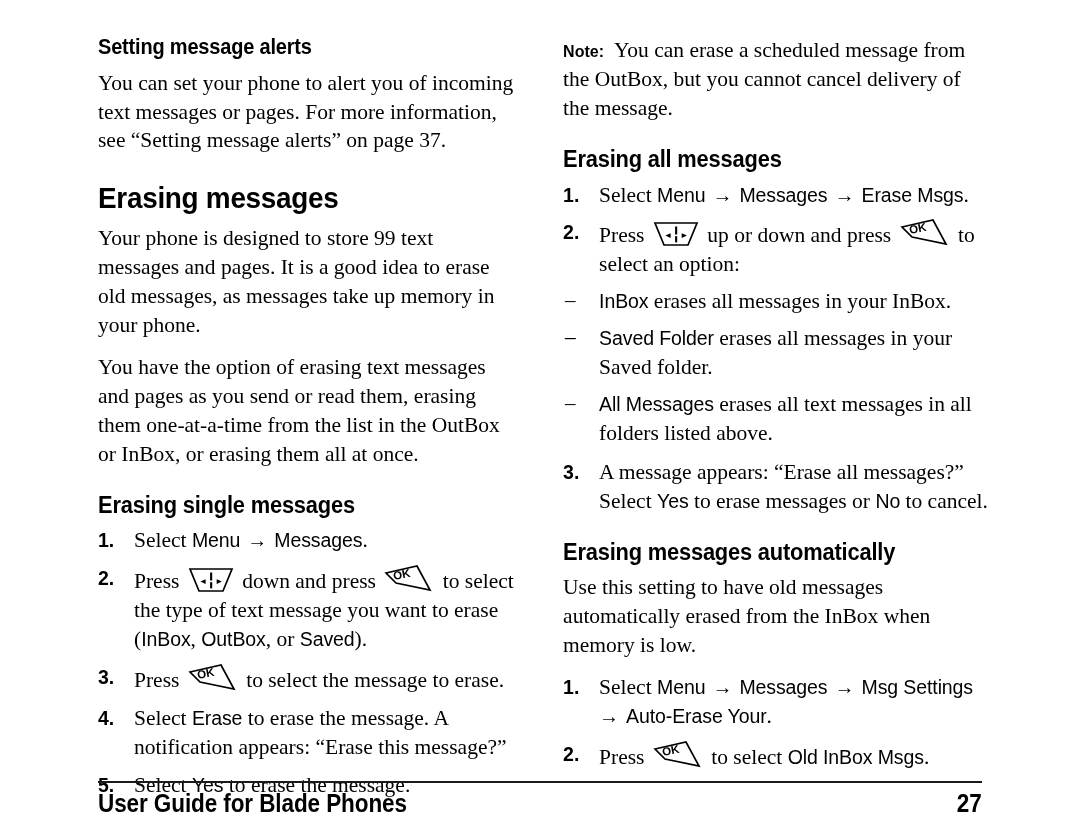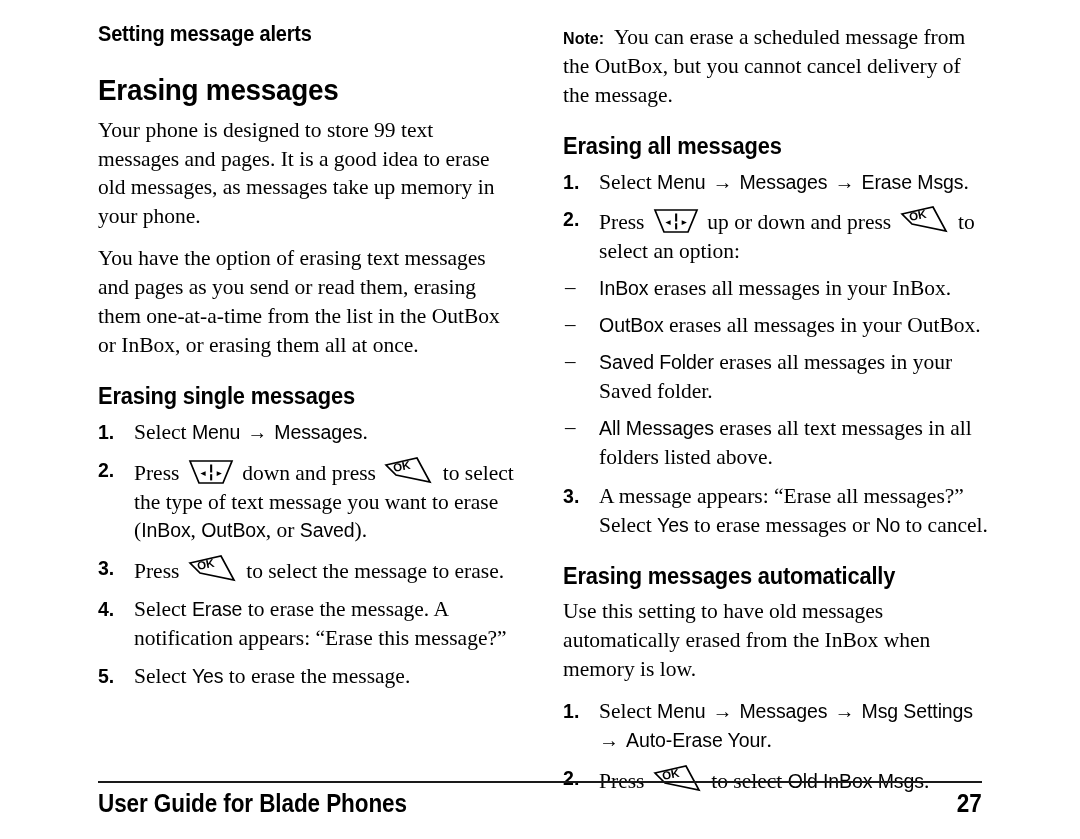--- a/index.html
+++ b/index.html
@@ -19,21 +19,21 @@
   .page {
     position: absolute;
     left: 0; top: 0;
     width: 1080px;
     height: 839px;
   }
 
   .columns {
     position: absolute;
     left: 98px;
-    top: 23px;
+    top: 36px;
     width: 890px;
     height: 700px;
     display: flex;
     flex-direction: row;
     gap: 44px;
   }
   .col {
     width: 443px;
   }
   .col-right { width: 447px; }
@@ -184,20 +184,21 @@
 <body>
 
 <div class="page">
 
   <div class="columns">
 
     <div class="col col-left">
 
       <h3 class="h-sub">Setting message alerts</h3>
 
+      <p class="body">You can set your phone to alert you of incoming text messages or pages. For more information, see “Setting message alerts” on page 37.</p>
 
       <h1 class="h-main space-above-main">Erasing messages</h1>
 
       <p class="body">Your phone is designed to store 99 text messages and pages. It is a good idea to erase old messages, as messages take up memory in your phone.</p>
 
       <p class="body">You have the option of erasing text messages and pages as you send or read them, erasing them one-at-a-time from the list in the OutBox or InBox, or erasing them all at once.</p>
 
       <h2 class="h-sec space-above-sec">Erasing single messages</h2>
 
       <ol class="steps">
@@ -239,21 +240,21 @@
                   <path d="M17.6 13.2 L12.4 15.6 L17.6 18.0 Z" fill="#000"></path>
                   <path d="M28.7 13.2 L33.9 15.6 L28.7 18.0 Z" fill="#000"></path>
                 </svg></span> up or down and press <span class="key-icon key-ok"><svg viewBox="0 0 50 30" width="50" height="30" xmlns="http://www.w3.org/2000/svg">
                   <path d="M2 9 L33 2 L46 26 L12 19 Z" fill="none" stroke="#000" stroke-width="1.7" stroke-linejoin="miter"></path>
                   <text x="10" y="16" font-family="Liberation Sans, sans-serif" font-size="11.5" font-weight="bold" fill="#000" transform="rotate(-11 10 16)">OK</text>
                 </svg></span> to select an option:</span></li>
         </ol>
 
       <ul class="dashlist">
           <li><span class="dash">–</span><span><span class="ui">InBox</span> erases all messages in your InBox.</span></li>
-          <li><span class="dash">–</span><span><span class="ui">OutBox</span> erases all messages in your OutBox.</span></li>
+          <li><span class="dash">–</span></li>
           <li><span class="dash">–</span><span><span class="ui">Saved Folder</span> erases all messages in your Saved folder.</span></li>
           <li><span class="dash">–</span><span><span class="ui">All Messages</span> erases all text messages in all folders listed above.</span></li>
         </ul>
 
       <ol class="steps">
           <li><span class="num">3.</span><span>A message appears: “Erase all messages?” Select <span class="ui">Yes</span> to erase messages or <span class="ui">No</span> to cancel.</span></li>
         </ol>
 
       <h2 class="h-sec space-above-sec">Erasing messages automatically</h2>
 

